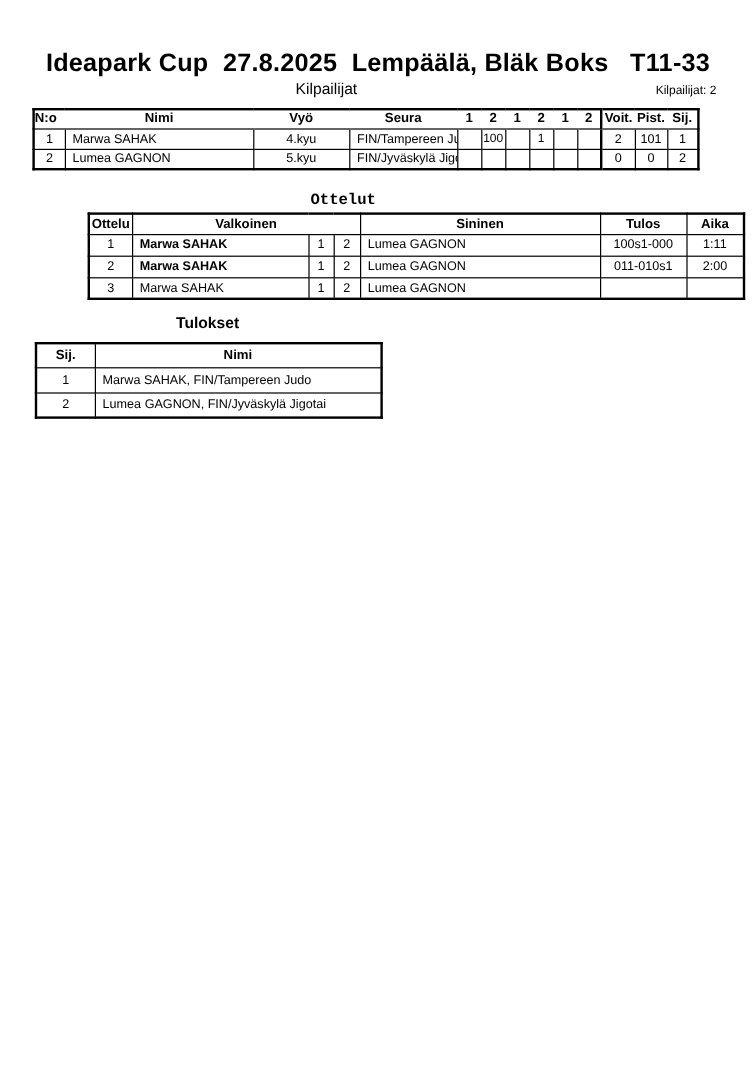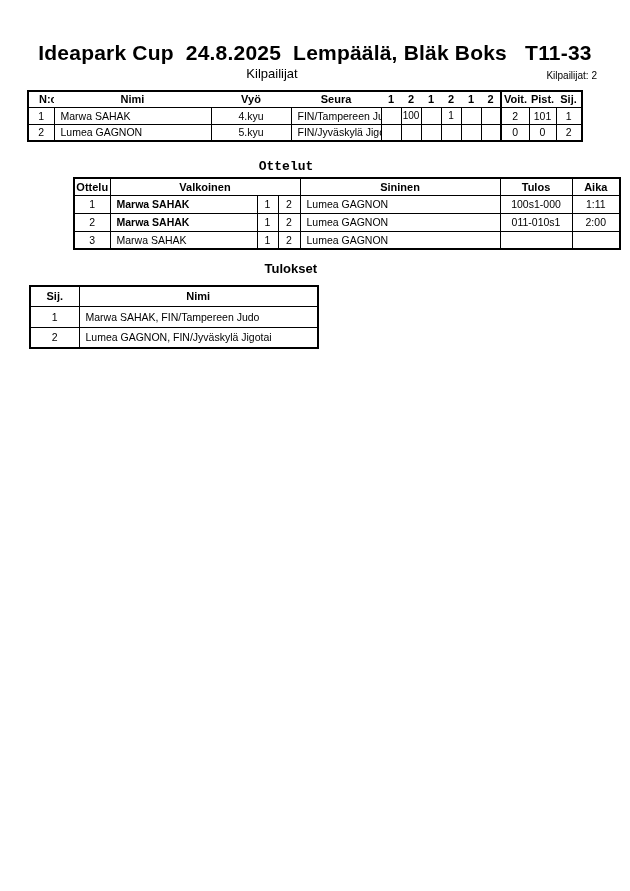--- a/index.html
+++ b/index.html
@@ -22,21 +22,21 @@
   }
   .sub-right {
     position:absolute; top:70px; right:33px;
     font-size:10px;
   }
   .sec-heading {
     position:absolute; text-align:center;
     font-size:13px; font-weight:bold;
   }
   .heading-matches { top:159px; left:13px; width:546px;font-family:Liberation Mono, monospace; }
-  .heading-results { top:261px; left:29px; width:288px;text-align:right; }
+  .heading-results { top:261px; left:29px; width:288px; }
 
   table {
     position:absolute; border-collapse:collapse; table-layout:fixed;
     border:2px solid #000; background:#fff;
   }
   th, td {
     border:1px solid #000;
     font-size:10.5px; overflow:hidden; white-space:nowrap;
     text-align:center; vertical-align:middle; padding:0;
   }
@@ -50,30 +50,30 @@
   .t-matches tr.hdr { height:17px; }
   .t-matches tr.row { height:18px; }
   .t-results tr.hdr { height:20px; }
   .t-results tr.row { height:21px; }
 
   
   .t-competitors tr.hdr th { border-left:none; border-right:none; }
   .thick-l { border-left:2px solid #000 !important; }
 
   .al { text-align:left; padding-left:6px; }
-  .hdr-no { text-align:left; padding-left:10px; }
+  .hdr-no { text-align:left; padding-left:0; }
   .score { font-size:10px; }
   .bold { font-weight:bold; }
 </style>
 </head>
 <body>
 
 <div class="page">
 
-  <div class="title">Ideapark Cup  24.8.2025  Lempäälä, Bläk Boks   T11-33</div>
+  <div class="title">Ideapark Cup  27.8.2025  Lempäälä, Bläk Boks   T11-33</div>
   <div class="sub-center">Kilpailijat</div>
   <div class="sub-right">Kilpailijat: 2</div>
 
   <table class="t-competitors">
     <colgroup>
       <col style="width:26px">
         <col style="width:157px">
         <col style="width:80px">
         <col style="width:90px">
       <col style="width:20px">

